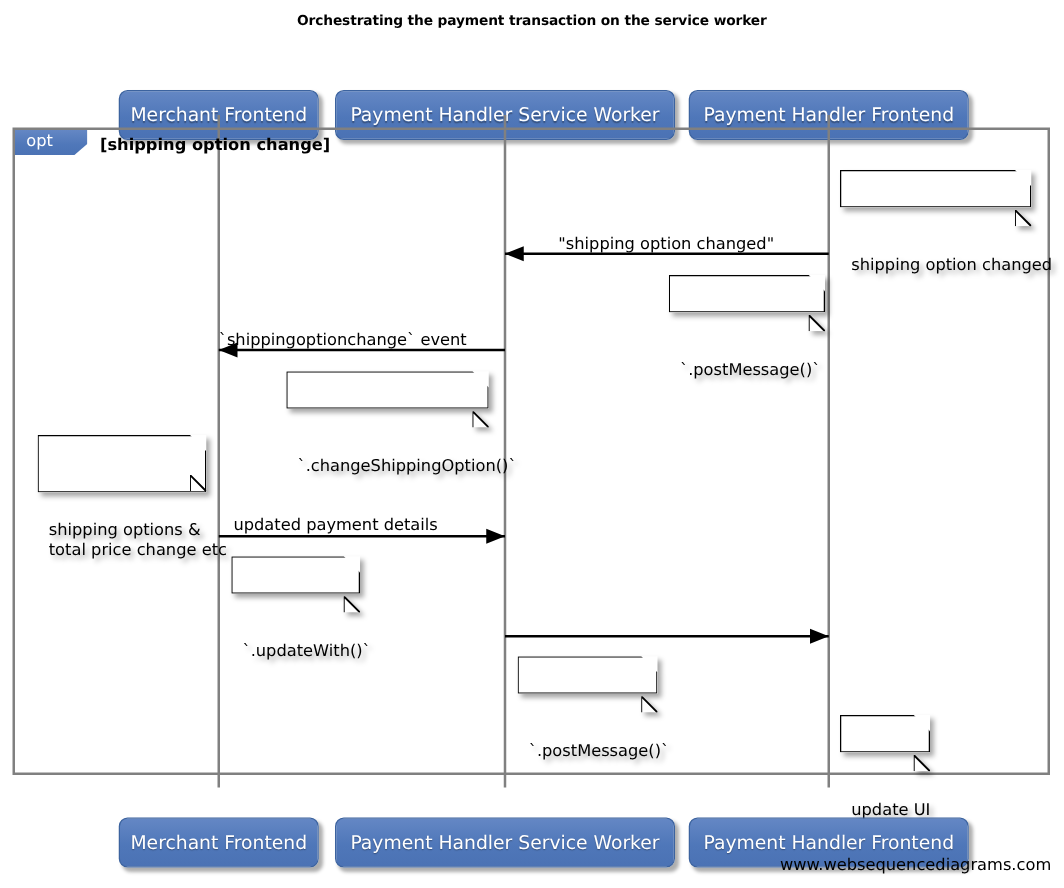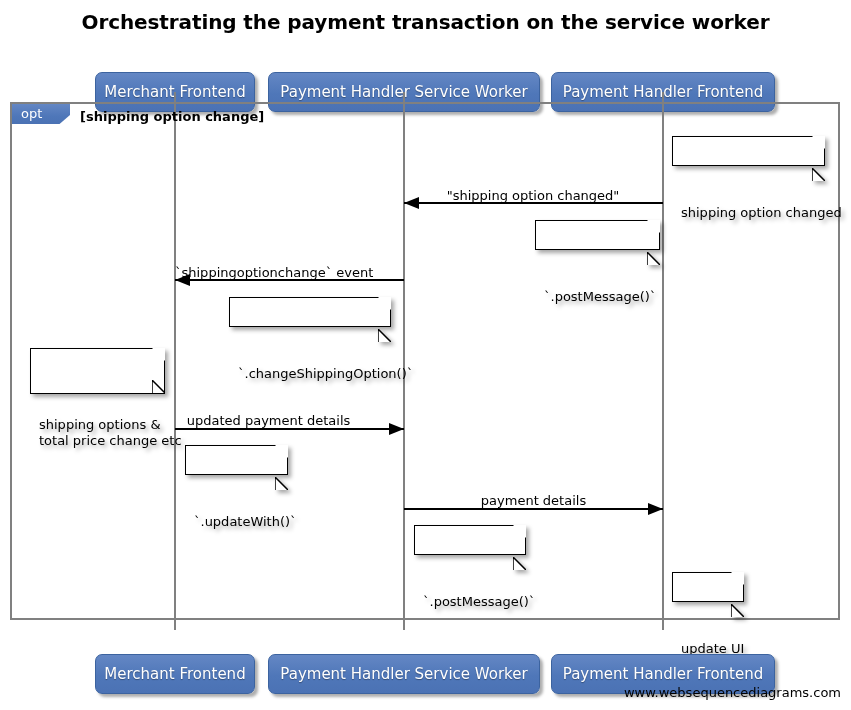--- a/index.html
+++ b/index.html
@@ -22,21 +22,21 @@
     height: 710px;
   }
 
   
   .title {
     position: absolute;
     left: 0;
     top: 10px;
     width: 851px;
     text-align: center;
-    font-size: 20px;
+    font-size: 11px;
     font-weight: bold;
     letter-spacing: -0.1px;
     white-space: nowrap;
   }
 
   
   .actor {
     position: absolute;
     box-sizing: border-box;
     background: #5b80bf;
@@ -251,21 +251,20 @@
     <div class="note-body"></div>
     <div class="note-fold">
       <svg width="13" height="13" viewBox="0 0 13 13">
         <path d="M0 0 L13 13 L0 13 Z" fill="#ffffff" stroke="none"></path>
         <path d="M0 0 L13 13 M0 0 L0 13" fill="none" stroke="#000000" stroke-width="1.5"></path>
       </svg>
     </div>
     <div class="note-text">`.updateWith()`</div>
   </div>
 
-  <div class="msg-label" style="left:404px; top:493px; width:259px;">payment details</div>
   <div class="msg-line" style="left:404px; top:508px; width:259px;"></div>
   <div class="arrowhead arrow-right" style="left:648px; top:503px;"></div>
 
   <div class="note" style="left:414px; top:525px; width:112px; height:30px;">
     <div class="note-body"></div>
     <div class="note-fold">
       <svg width="13" height="13" viewBox="0 0 13 13">
         <path d="M0 0 L13 13 L0 13 Z" fill="#ffffff" stroke="none"></path>
         <path d="M0 0 L13 13 M0 0 L0 13" fill="none" stroke="#000000" stroke-width="1.5"></path>
       </svg>

